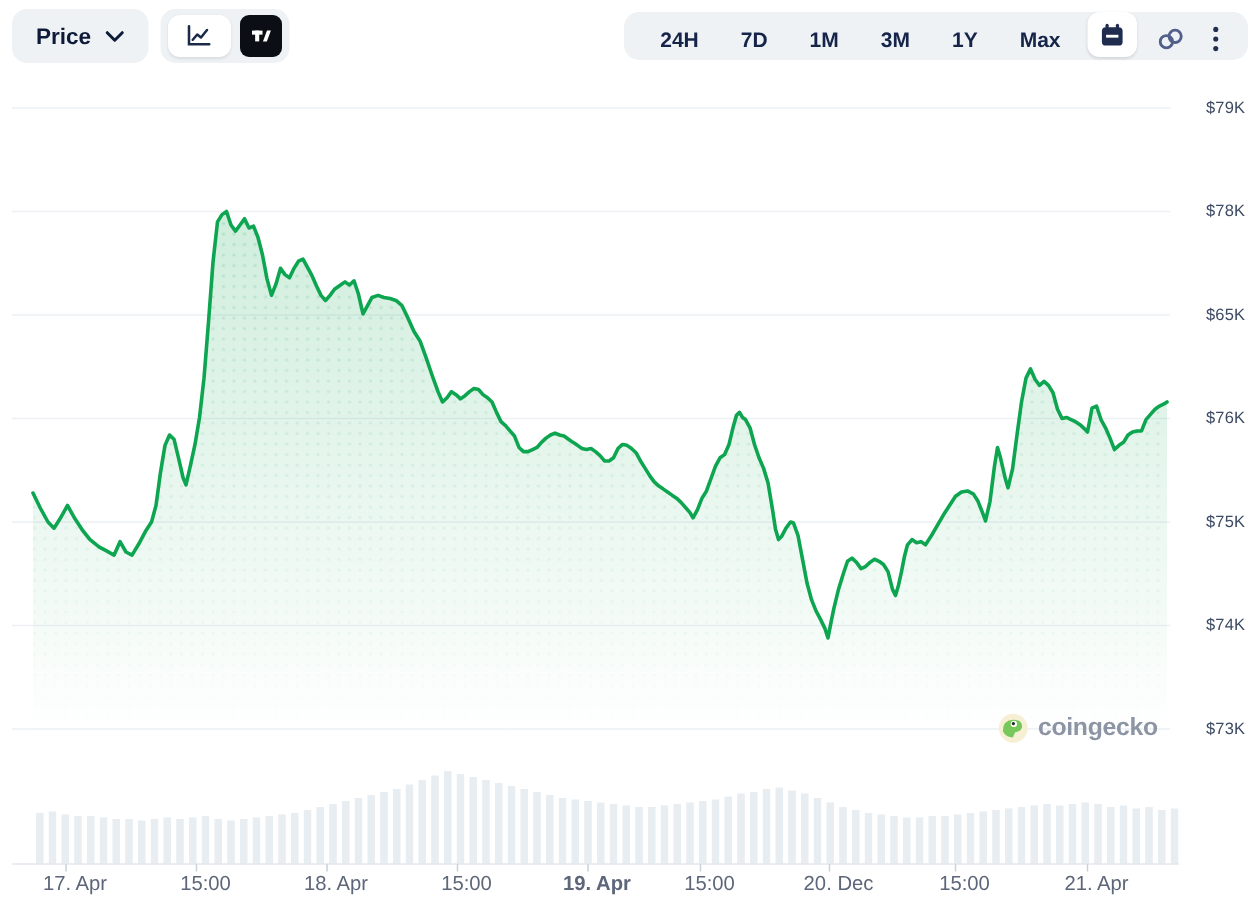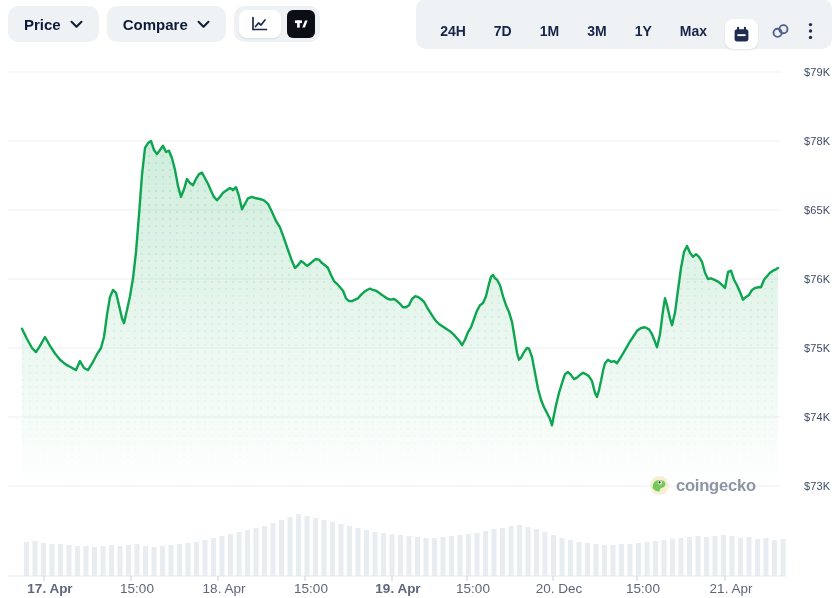--- a/index.html
+++ b/index.html
@@ -11,33 +11,33 @@
   .tb-left{display:flex;gap:8px;align-items:center;}
   .pill-btn{display:flex;align-items:center;gap:9px;height:36px;padding:0 16px;
             background:#eff2f5;border:none;border-radius:10px;cursor:pointer;
             font-family:inherit;font-size:15px;font-weight:700;color:#0d1b38;}
   .toggle-group{display:flex;align-items:center;gap:6px;height:36px;padding:0 5px;
                 background:#eff2f5;border-radius:10px;}
   .toggle-white{width:42px;height:28px;background:#fff;border:none;border-radius:8px;cursor:pointer;
                 display:flex;align-items:center;justify-content:center;box-shadow:0 1px 2px rgba(16,24,40,.1);}
   .tv-btn{width:28px;height:28px;background:#0b0e15;border:none;border-radius:6px;cursor:pointer;
           display:flex;align-items:center;justify-content:center;padding:0;}
-  .ranges{display:flex;align-items:flex-end;height:50px;padding:0 10px;background:#eff2f5;border-radius:10px;}
+  .ranges{display:flex;align-items:flex-start;height:32px;padding:0 10px;background:#eff2f5;border-radius:10px;}
   .range-btn{background:none;border:none;cursor:pointer;padding:0 14px;height:36px;
              font-family:inherit;font-size:14px;font-weight:700;color:#15254a;}
   .icon-btn{background:none;border:none;cursor:pointer;height:36px;display:flex;
             align-items:center;justify-content:center;padding:0 9px;}
   .icon-btn.selected{background:#fff;border-radius:8px;height:30px;width:33px;margin:0 4px;
             box-shadow:0 1px 2px rgba(16,24,40,.12);padding:0;}
   
   .ylabel{position:absolute;left:804px;width:48px;font-size:11px;color:#3d4a63;
           transform:translateY(-50%);letter-spacing:.1px;}
   .xlabel{position:absolute;top:581px;transform:translateX(-50%);font-size:13.5px;color:#5d6779;white-space:nowrap;}
   
-  .watermark{position:absolute;left:649px;top:475px;display:flex;align-items:center;gap:6px;z-index:4;}
+  .watermark{position:absolute;left:665px;top:475px;display:flex;align-items:center;gap:6px;z-index:4;}
   .watermark .wm-text{font-size:16.5px;font-weight:700;color:#8d95a4;letter-spacing:-.2px;}
   svg.layer{position:absolute;left:0;top:0;}
 </style>
 </head>
 <body>
 
 <div class="app">
 
   <svg id="chart-svg" class="layer" width="837" height="598" viewBox="0 0 837 598">
       <defs>
@@ -180,28 +180,20 @@
   <div class="toolbar">
     <div class="tb-left">
       <button class="pill-btn">
         <span>Price</span>
         <span style="display:flex;">
           <svg width="13" height="9" viewBox="0 0 13 9">
               <path d="M1.5 1.8 L6.5 6.8 L11.5 1.8" fill="none" stroke="#0d1b38" stroke-width="2" stroke-linecap="round" stroke-linejoin="round"></path>
             </svg>
         </span>
       </button>
-      <button class="pill-btn">
-        <span>Compare</span>
-        <span style="display:flex;">
-          <svg width="13" height="9" viewBox="0 0 13 9">
-              <path d="M1.5 1.8 L6.5 6.8 L11.5 1.8" fill="none" stroke="#0d1b38" stroke-width="2" stroke-linecap="round" stroke-linejoin="round"></path>
-            </svg>
-        </span>
-      </button>
       <div class="toggle-group">
         <button class="toggle-white">
           <span style="display:flex;">
             <svg width="19" height="16" viewBox="0 0 19 16">
               <path d="M3 1.5 V13.5 H16.5" fill="none" stroke="#1c2a4a" stroke-width="1.7" stroke-linecap="round"></path>
               <path d="M5.5 10.5 L8.5 7 L11 9 L15 4" fill="none" stroke="#1c2a4a" stroke-width="1.7" stroke-linecap="round" stroke-linejoin="round"></path>
             </svg>
           </span>
         </button>
         <button class="tv-btn">
@@ -259,21 +251,21 @@
   <div id="ylabels">
       <div class="ylabel" style="top: 72px;">$79K</div>
       <div class="ylabel" style="top: 141px;">$78K</div>
       <div class="ylabel" style="top: 210px;">$65K</div>
       <div class="ylabel" style="top: 279px;">$76K</div>
       <div class="ylabel" style="top: 348px;">$75K</div>
       <div class="ylabel" style="top: 417px;">$74K</div>
       <div class="ylabel" style="top: 486px;">$73K</div>
     </div>
   <div id="xlabels">
-      <div class="xlabel" style="left: 50px; font-weight: bold;">17. Apr</div>
+      <div class="xlabel" style="left: 50px;">17. Apr</div>
       <div class="xlabel" style="left: 137px;">15:00</div>
       <div class="xlabel" style="left: 224px;">18. Apr</div>
       <div class="xlabel" style="left: 311px;">15:00</div>
       <div class="xlabel" style="left: 398px; font-weight: bold;">19. Apr</div>
       <div class="xlabel" style="left: 473px;">15:00</div>
       <div class="xlabel" style="left: 559px;">20. Dec</div>
       <div class="xlabel" style="left: 643px;">15:00</div>
       <div class="xlabel" style="left: 731px;">21. Apr</div>
     </div>
 

